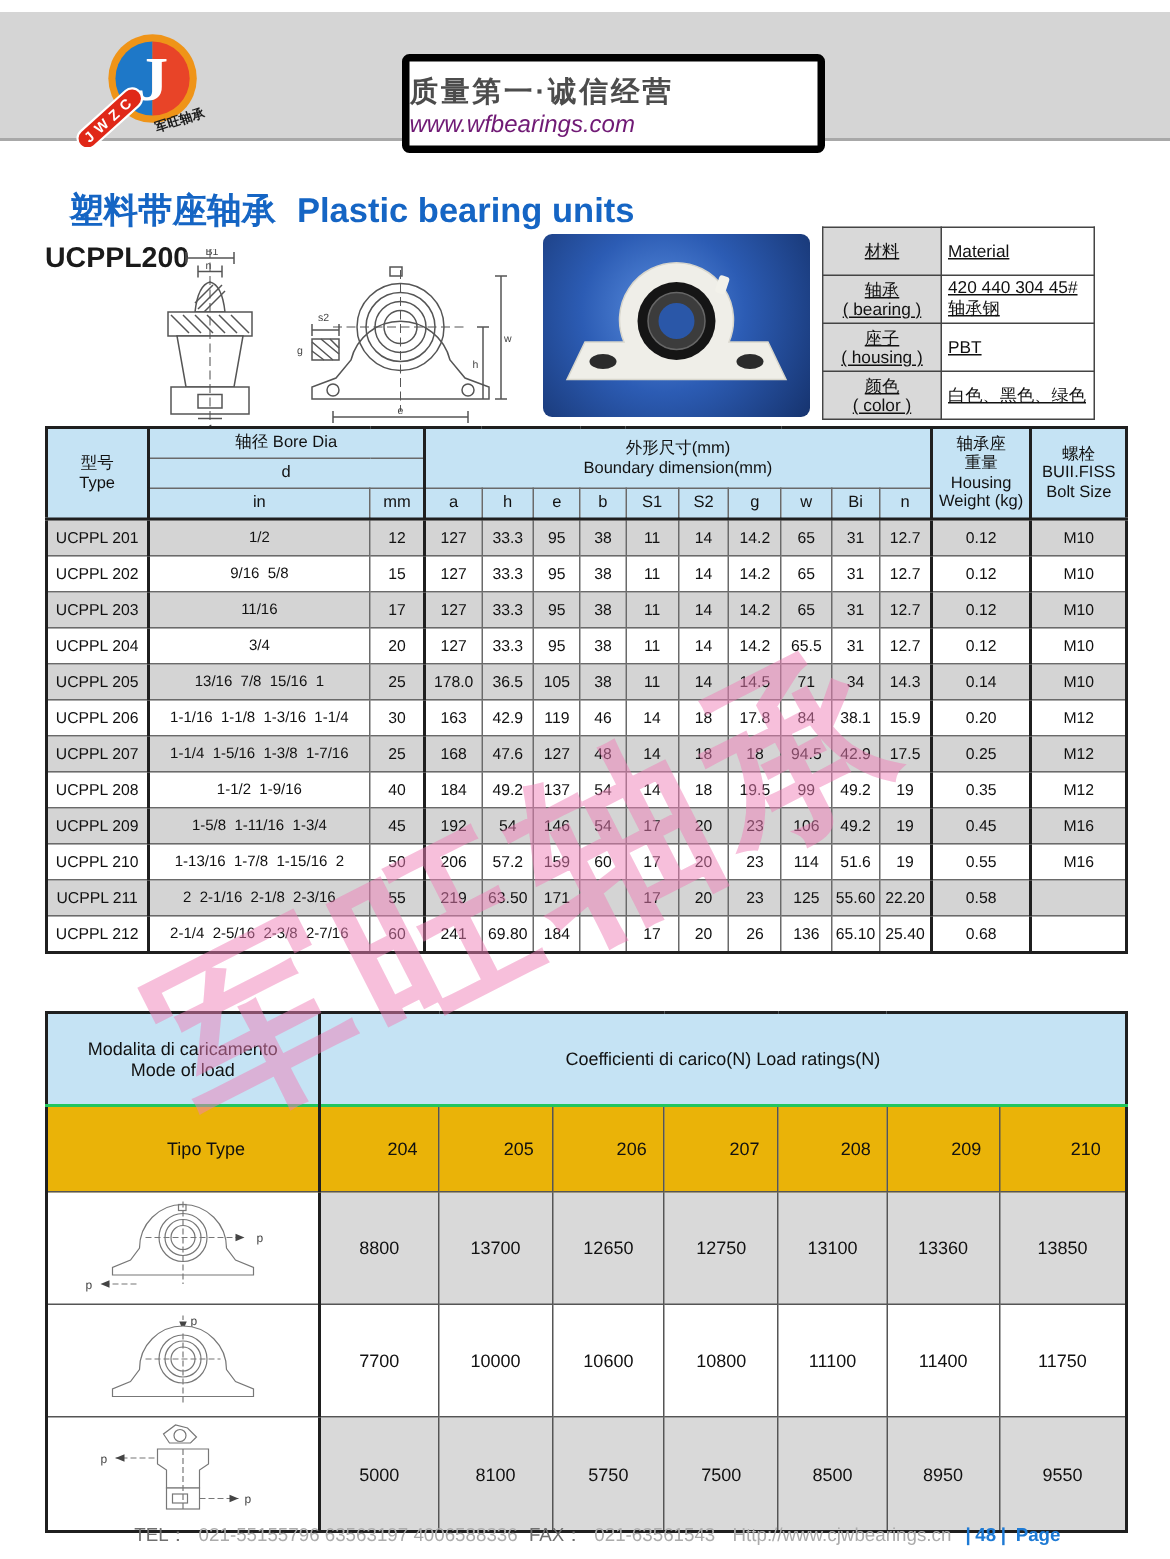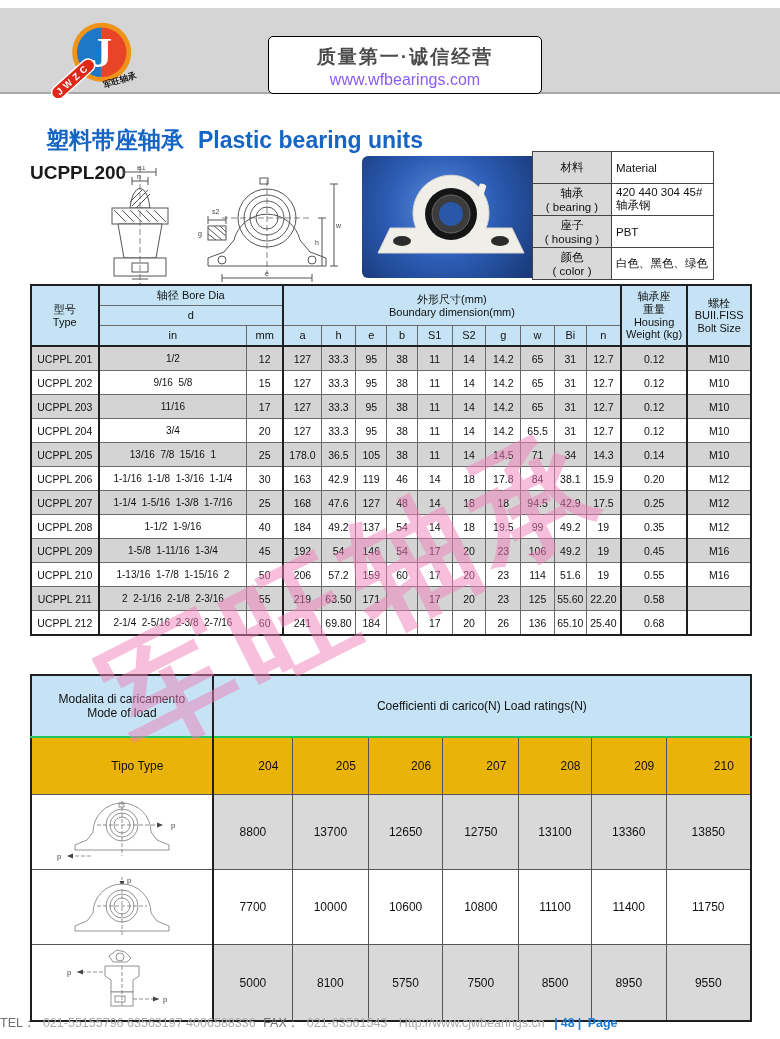--- a/index.html
+++ b/index.html
@@ -3,37 +3,37 @@
 <meta charset="utf-8">
 <style>
   html,body{margin:0;padding:0;background:#fff;}
   .page{position:relative;width:780px;height:1039px;background:#fff;overflow:hidden;
         font-family:"Liberation Sans","DejaVu Sans",sans-serif;color:#222;}
   
   .topband{position:absolute;left:0;top:8px;width:780px;height:84px;background:#d5d5d5;
            border-bottom:2px solid #a8a8a8;}
   .logo{position:absolute;left:48px;top:12px;width:96px;height:78px;}
   .sloganbox{position:absolute;left:268px;top:28px;width:272px;height:56px;background:#fff;
-             border:1px solid #000000;border-radius:5px;text-align:center;}
+             border:5px solid #000000;border-radius:5px;text-align:left;}
   .slogan{margin-top:7px;font-size:19px;font-weight:bold;color:#4c4c4c;letter-spacing:2px;}
-  .website{font-size:16px;color:#8b5cf6;margin-top:1px;}
+  .website{font-size:16px;color:#701a75;margin-top:1px;font-style:italic;}
   
   .titlerow{position:absolute;left:46px;top:125px;font-weight:bold;font-size:23px;color:#1565c4;}
   .titlerow .en{margin-left:14px;}
   .model{position:absolute;left:30px;top:162px;font-size:19px;font-weight:bold;color:#1a1a1a;}
   
   .sideview{position:absolute;left:92px;top:166px;}
   .frontview{position:absolute;left:194px;top:170px;}
   svg text.dim{font-size:7px;fill:#444;font-family:"Liberation Sans",sans-serif;}
   
   .photo{position:absolute;left:362px;top:156px;width:178px;height:122px;border-radius:6px;
          background:radial-gradient(circle at 45% 42%, #5b8fe0 0%, #2c5cb4 45%, #16336e 100%);}
   
-  .material{position:absolute;left:532px;top:151px;width:182px;border-collapse:collapse;
-            table-layout:fixed;font-size:11.5px;color:#111;}
+  .material{position:absolute;left:548px;top:151px;width:182px;border-collapse:collapse;
+            table-layout:fixed;font-size:11.5px;color:#111;text-decoration:underline;}
   .material td{border:1px solid #444;text-align:left;padding:2px 4px;height:27px;vertical-align:middle;}
   .material td.lab{background:#d9d9d9;width:74px;text-align:center;padding:2px 2px;}
   .preline{white-space:pre-line;}
   
   .main{position:absolute;left:30px;top:284px;width:722px;border-collapse:collapse;
         table-layout:fixed;border:2px solid #1f1f1f;font-size:10.5px;color:#111;}
   .main th,.main td{border:1px solid #6a6a6a;text-align:center;vertical-align:middle;padding:0;}
   .main thead th{background:#c5e3f4;font-weight:normal;font-size:11px;height:19px;line-height:1.15;}
   .main thead{border-bottom:2px solid #1f1f1f;}
   .main td{height:23px;}
@@ -49,21 +49,21 @@
   .load{position:absolute;left:30px;top:674px;width:722px;border-collapse:collapse;
         table-layout:fixed;border:2px solid #1f1f1f;font-size:12px;color:#111;}
   .load th,.load td{border:1px solid #555;text-align:center;vertical-align:middle;font-weight:normal;}
   .load tr.lh th{background:#c5e3f4;height:58px;}
   .load tr.tipo th,.load tr.tipo td{height:54px;background:#eab308;padding-left:32px;}
   .load tr.lr td{height:72px;}
   .load tr.lr td.val{background:#d9d9d9;}
   .load tr.lr.white td.val{background:#fff;}
   .load td.diag{background:#fff;}
   
-  .footer{position:absolute;left:0;top:1015px;width:708px;text-align:left;font-size:12.5px;
+  .footer{position:absolute;left:0;top:1015px;width:708px;text-align:right;font-size:12.5px;
           color:#ababab;}
   .footer .f-label{color:#6f6f6f;}
   .footer .f-num{color:#ababab;margin:0 4px;}
   .footer .f-blue{color:#1e7ad4;font-weight:bold;margin:0 1px;}
   .footer .f-bar{color:#1e7ad4;font-weight:bold;margin:0 2px;}
 </style>
 </head>
 <body>
 
 <div class="page">

